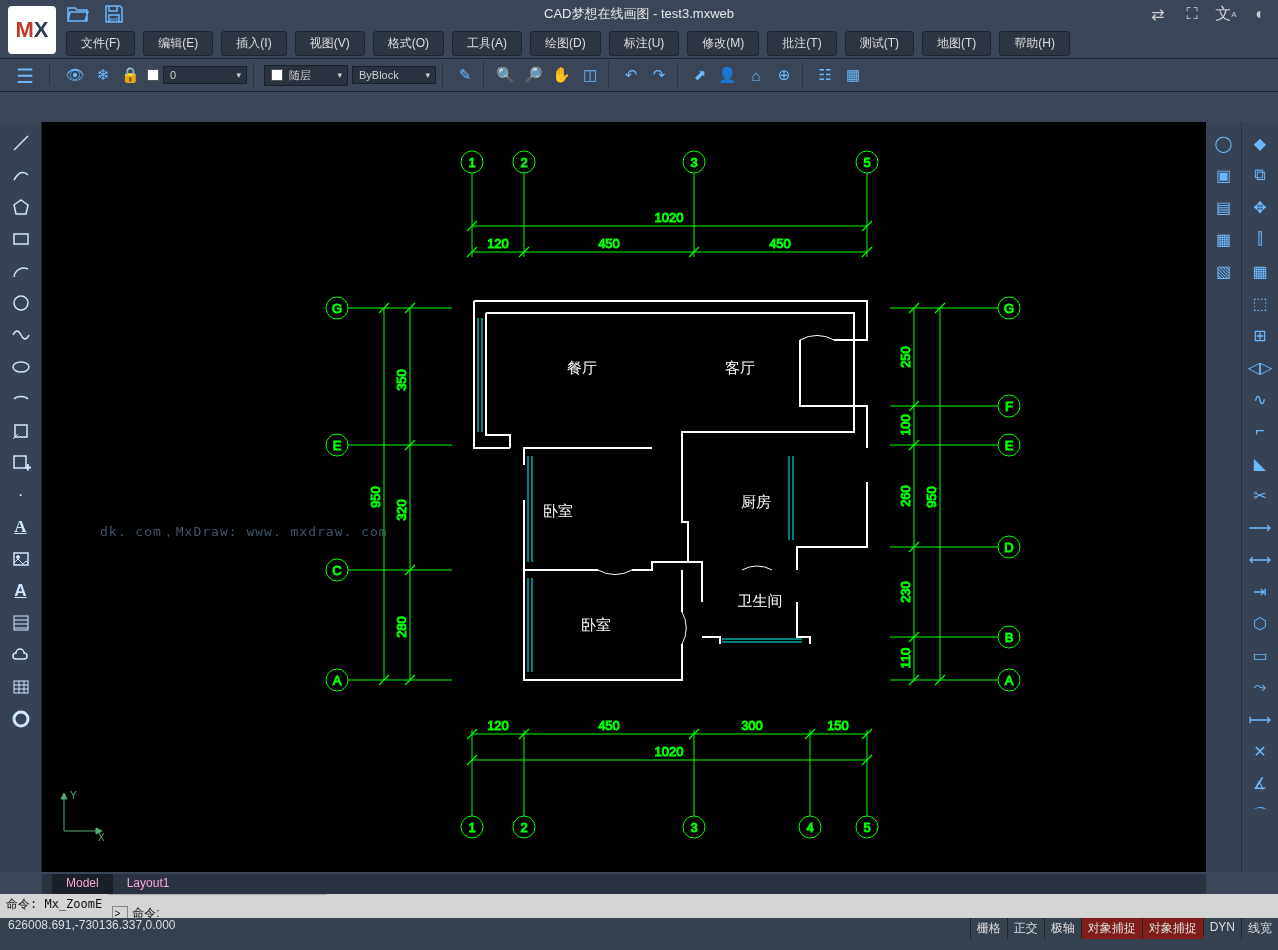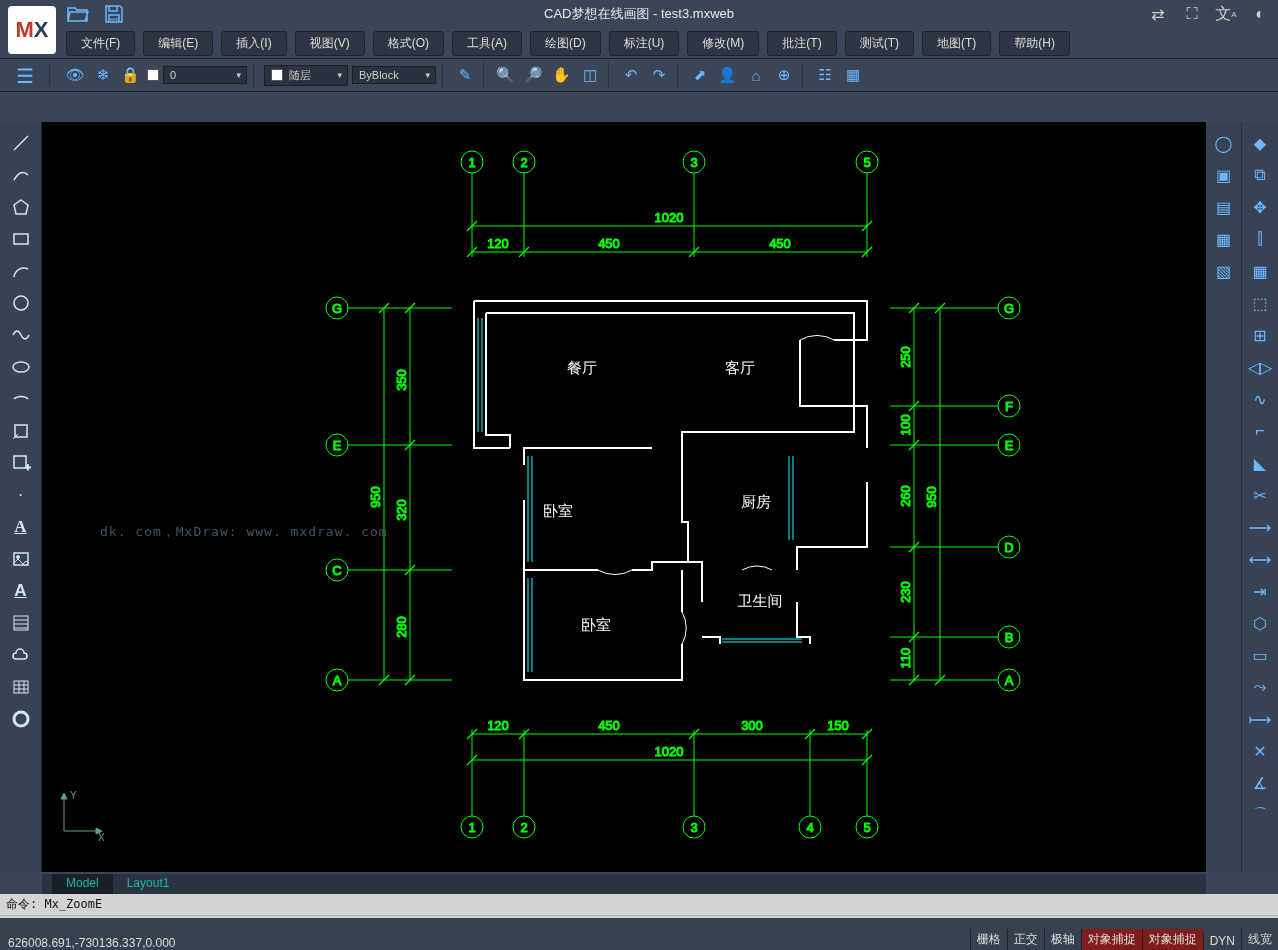--- a/index.html
+++ b/index.html
@@ -42,32 +42,32 @@
 
 
 .canvas-wrap { position:absolute; left:42px; right:72px; top:122px; bottom:78px; background:#000; }
 .canvas-wrap svg { width:100%; height:100%; }
 
 
 .watermark { position:absolute; left:58px; top:401px; color:#3f5368; font-size:13px; letter-spacing:1px; font-family:monospace; }
 
 
 .tabs { position:absolute; left:42px; right:72px; bottom:56px; height:20px; background:#2a333f; display:flex; padding-left:10px; font-size:12px;}
-.tab { padding:2px 14px; color:#14b8a6; cursor:pointer; }
+.tab { padding:2px 14px; color:#f9a8d4; cursor:pointer; }
 .tab.active { background:#1a2028; }
 
 
-.cmd-area { position:absolute; left:0; right:0; bottom:18px; height:38px; background:#d4d4d4; color:#111; font-size:12px; display:flex; flex-direction:column; }
+.cmd-area { position:absolute; left:0; right:0; bottom:18px; height:38px; background:#d4d4d4; color:#111; font-size:12px; display:flex; flex-direction:row; }
 .cmd-hist { padding:2px 6px; font-family:monospace; }
 .cmd-row { display:flex; align-items:center; padding:1px 4px; gap:4px; border-top:1px solid #aaa;}
 .cmd-row .ic { width:16px; height:16px; display:flex; align-items:center; justify-content:center; border:1px solid #888; font-size:10px;}
 .cmd-input { flex:1; background:transparent; border:none; font-size:12px; padding:0 2px; }
 
 
-.status { position:absolute; left:0; right:0; bottom:0; height:32px; background:#364150; display:flex; align-items:flex-end; font-size:12px; color:#ddd; }
+.status { position:absolute; left:0; right:0; bottom:0; height:32px; background:#364150; display:flex; align-items:flex-start; font-size:12px; color:#ddd; }
 .status .coord { padding:0 8px; flex:1; }
 .st-btn { padding:2px 6px; border-left:1px solid #222; cursor:pointer; }
 .st-btn.active { background:#7f1d1d; }
 
 .layers-ico { width:26px; height:26px; margin-top:4px; margin-left:8px; color:#6bb8ff; cursor:pointer; font-size:20px;}
 
 .ucs { position:absolute; left:10px; bottom:26px; color:#6eff6e; font-family:monospace; font-size:11px;}
 </style>
 </head>
 <body>

